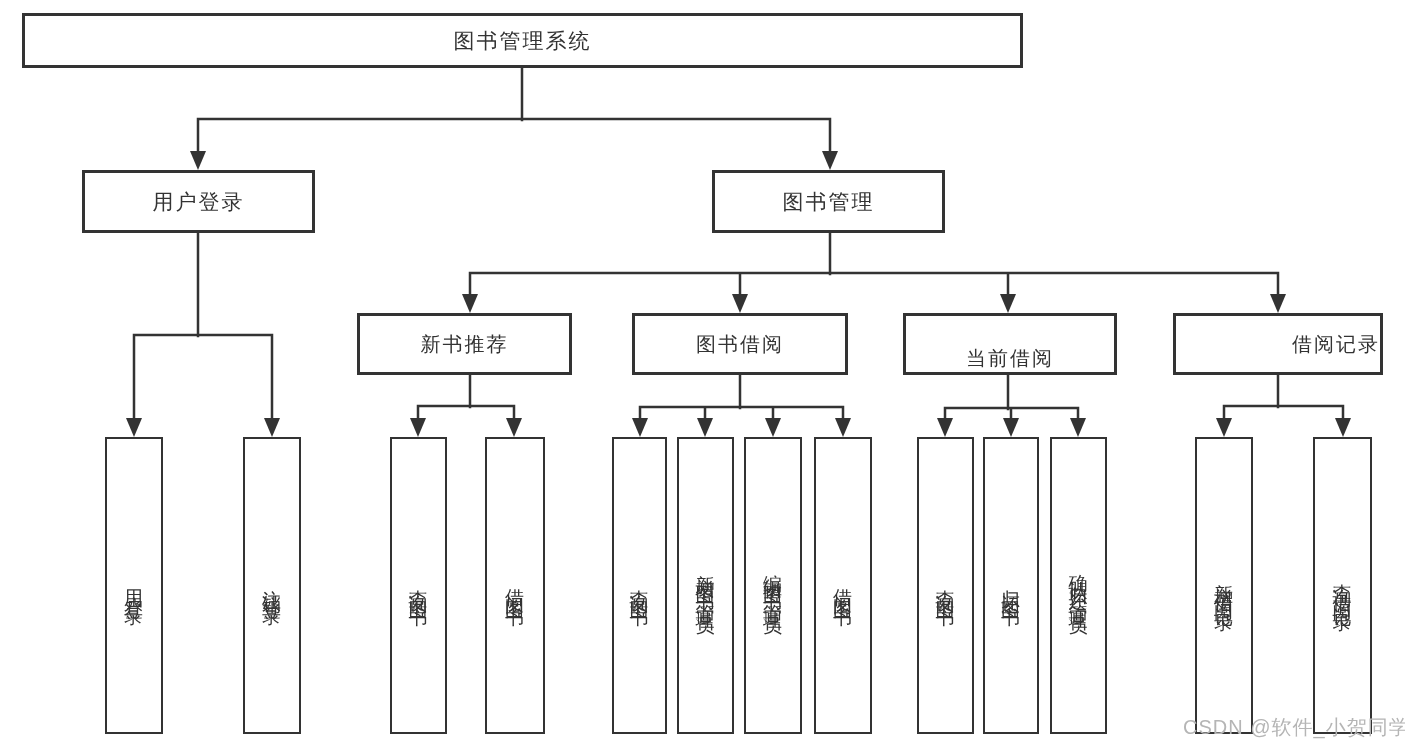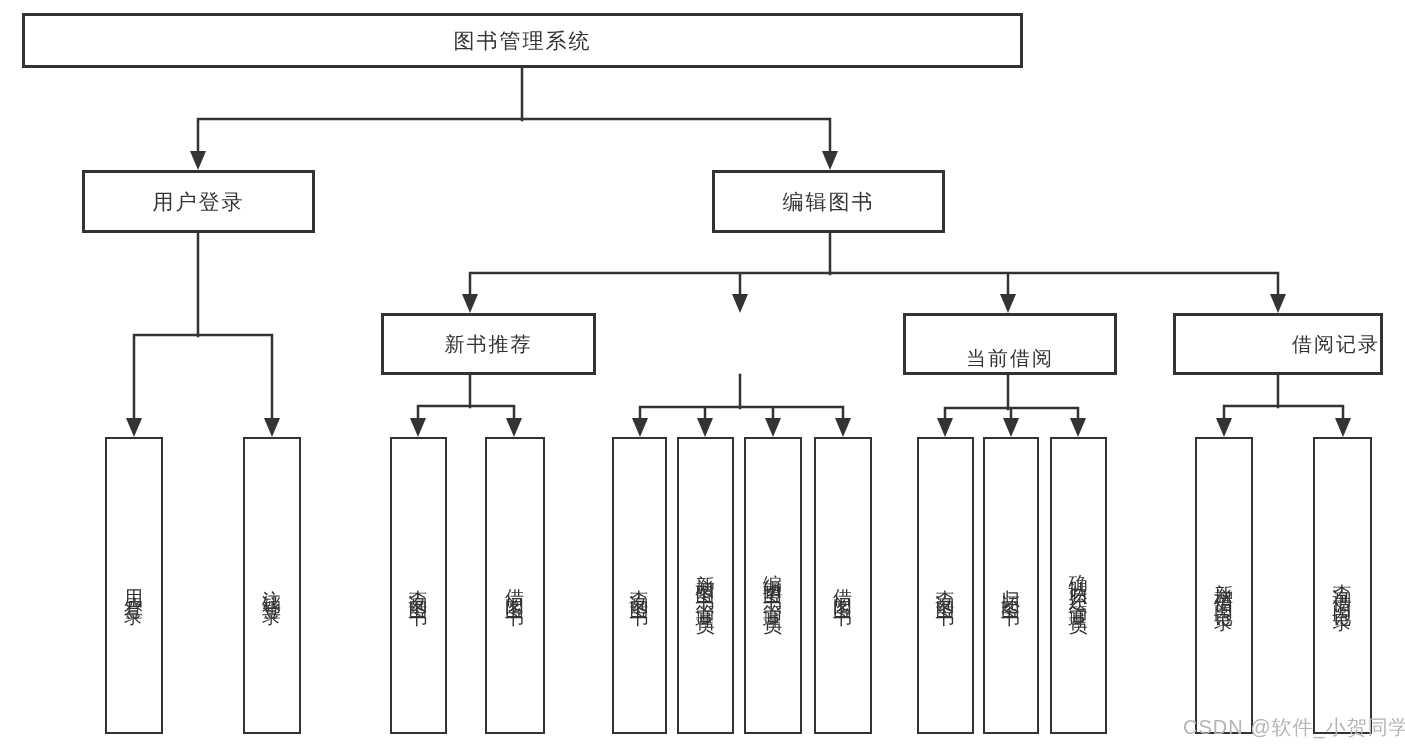--- a/index.html
+++ b/index.html
@@ -101,25 +101,28 @@
   </svg>
 
   <div class="box lvl1">
     <span class="hlabel">图书管理系统</span>
   </div>
 
   <div class="box lvl2" style="left:82px;width:233px;">
     <span class="hlabel">用户登录</span>
   </div>
   <div class="box lvl2" style="left:712px;width:233px;">
-    <span class="hlabel">编辑图书</span>
+    <span class="hlabel">图书管理</span>
   </div>
 
-  <div class="box lvl3" style="left:381px;width:215px;">
+  <div class="box lvl3" style="left:357px;width:215px;">
     <span class="hlabel">新书推荐</span>
+  </div>
+  <div class="box lvl3" style="left:632px;width:216px;">
+    <span class="hlabel">图书借阅</span>
   </div>
   <div class="box lvl3" style="left:903px;width:214px;align-items:flex-end;">
     <span class="hlabel">当前借阅</span>
   </div>
   <div class="box lvl3" style="left:1173px;width:210px;justify-content:flex-end;">
     <span class="hlabel">借阅记录</span>
   </div>
 
   <div class="box leaf" style="left:105px;width:58px;">
     <span class="vtext">用户登录</span>

